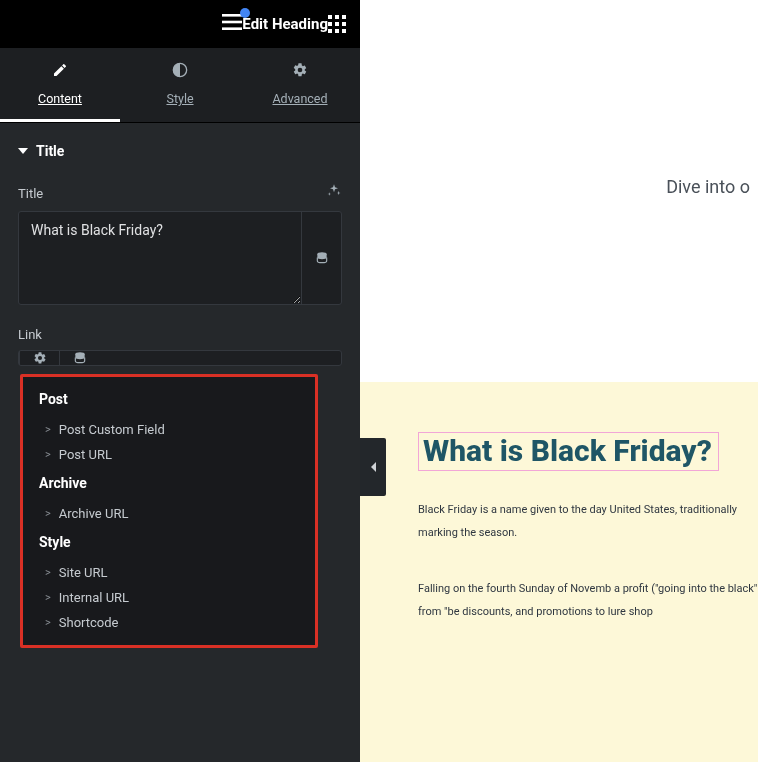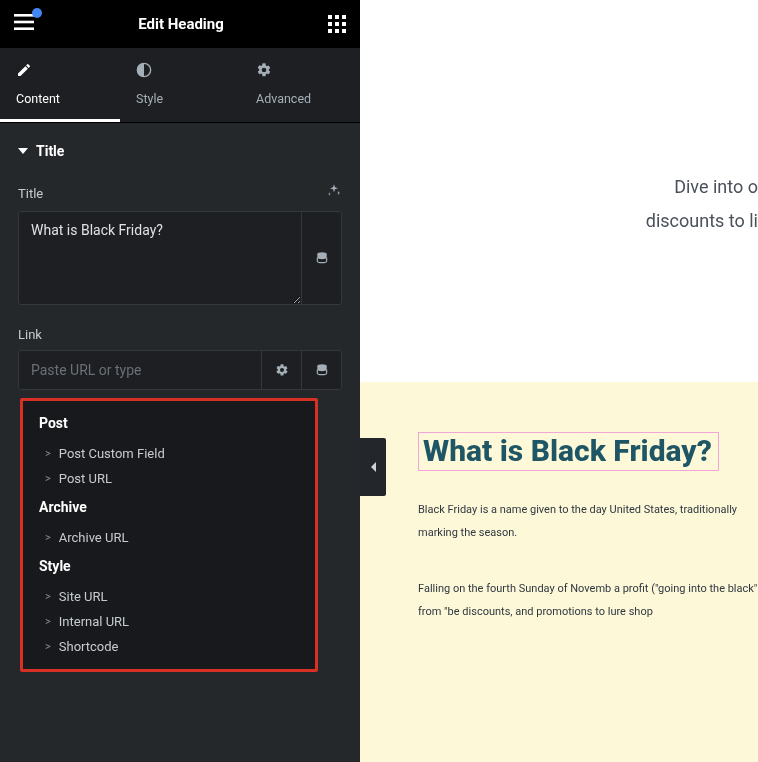--- a/index.html
+++ b/index.html
@@ -1,30 +1,30 @@
 <!DOCTYPE html>
 <html><head>
 <meta charset="utf-8">
 <style>
 * { box-sizing: border-box; margin: 0; padding: 0; }
 html, body { height: 100%; font-family: -apple-system, BlinkMacSystemFont, "Segoe UI", Roboto, sans-serif; overflow: hidden; }
 body { display: flex; width: 758px; height: 762px; background: #fff; }
 
 .sidebar { width: 360px; flex-shrink: 0; background: #25282b; color: #e0e1e3; display: flex; flex-direction: column; position: relative; }
 
-.sb-header { height: 48px; background: #000; display: flex; align-items: center; justify-content: space-between; padding: 0 14px; }
+.sb-header { height: 48px; background: #000; display: flex; align-items: center; justify-content: flex-end; padding: 0 14px; }
 .sb-header .hamburger { position: relative; }
 .sb-header .hamburger .dot { position: absolute; top: -6px; right: -8px; width: 10px; height: 10px; border-radius: 50%; background: #4285f4; }
 .sb-header .title { color: #fff; font-weight: 700; font-size: 15px; }
 .sb-header svg { fill: #fff; }
 .grid-icon { width: 18px; height: 18px; display: grid; grid-template-columns: repeat(3,4px); grid-template-rows: repeat(3,4px); gap: 3px; }
 .grid-icon span { background: #fff; width: 4px; height: 4px; }
 
 .tabs { display: flex; background: #1d1f22; border-bottom: 1px solid #000; }
-.tab { flex: 1; padding: 14px 16px 12px; cursor: pointer; color: #a4afb7; border-bottom: 3px solid transparent; }
+.tab { flex: 1; text-align: center; padding: 14px 16px 12px; cursor: pointer; color: #a4afb7; border-bottom: 3px solid transparent; text-decoration: underline; }
 .tab.active { color: #fff; border-bottom-color: #fff; }
 .tab .icon { display: block; margin: 0 auto 6px; }
 .tab-label { font-size: 12.5px; }
 
 .panel-body { padding: 20px 18px 12px; overflow: auto; flex: 1; }
 .section-head { display: flex; align-items: center; gap: 8px; color: #fff; font-weight: 700; font-size: 14px; margin-bottom: 24px; cursor: pointer; }
 .caret-down { width: 0; height: 0; border-left: 5px solid transparent; border-right: 5px solid transparent; border-top: 6px solid #fff; }
 
 .field-label-row { display: flex; justify-content: space-between; align-items: center; margin-bottom: 8px; }
 .field-label { font-size: 13px; color: #c6cbd0; }
@@ -40,21 +40,21 @@
 .dyn-dropdown-wrap { position: relative; }
 .dyn-dropdown { position: absolute; left: 2px; top: 2px; right: 24px; background: #18191c; border: 3px solid #d93025; border-radius: 2px; padding: 14px 16px 10px; max-height: 316px; overflow: auto; z-index: 5; }
 .dyn-group-title { color: #fff; font-weight: 700; font-size: 14px; margin: 8px 0 10px; }
 .dyn-group-title:first-child { margin-top: 0; }
 .dyn-item { display: flex; align-items: center; gap: 8px; color: #c6cbd0; font-size: 13px; padding: 5px 0 5px 6px; cursor: pointer; }
 .chev { color: #8a8f95; font-size: 11px; }
 
 .preview { flex: 1; display: flex; flex-direction: column; position: relative; background: #fff; }
 .collapse-tab { position: absolute; left: 0; top: 438px; width: 26px; height: 58px; background: #23272b; color: #cfd2d6; display: flex; align-items: center; justify-content: center; border-radius: 0 2px 2px 0; cursor: pointer; z-index: 4; }
 .preview-top { flex: 0 0 382px; background: #fff; color: #3a3f47; padding: 170px 0 0 0; text-align: right; }
-.preview-top p { font-size: 18px; color: #4a5159; margin-right: 0; padding-right: 0; line-height: 1.9; }
+.preview-top p { font-size: 18px; color: #4a5159; margin-right: 8px; padding-right: 0; line-height: 1.9; }
 .preview-bottom { flex: 1; background: #fdf8d8; padding: 50px 0 0 58px; }
 .heading-box { display: inline-block; border: 1px solid #f2a6d7; padding: 0 6px 2px 4px; margin-bottom: 28px; }
 .heading { color: #1f5666; font-weight: 800; font-size: 30px; }
 .body-text { color: #2f3740; font-size: 11px; line-height: 2.05; max-width: 420px; }
 .body-text p { margin-bottom: 34px; }
 </style>
 </head>
 <body>
 
 <div class="sidebar">
@@ -133,21 +133,20 @@
             <path d="M4 5v6c0 1.66 3.58 3 8 3s8-1.34 8-3V5"></path>
             <path d="M4 11v6c0 1.66 3.58 3 8 3s8-1.34 8-3v-6" fill="none" stroke="currentColor" stroke-width="2"></path>
           </svg>
       </div>
     </div>
 
     <div class="field-label-row">
       <div class="field-label">Link</div>
     </div>
     <div class="input-group" style="margin-bottom:6px;">
-      <input class="input-text" type="text" placeholder="Paste URL or type" style="">
       <div class="addon-btn">
         <svg width="14" height="14" viewBox="0 0 24 24">
             <path d="M19.14 12.94a7.5 7.5 0 0 0 .05-.94 7.5 7.5 0 0 0-.05-.94l2.03-1.58a.5.5 0 0 0 .12-.64l-1.92-3.32a.5.5 0 0 0-.6-.22l-2.39.96a7.03 7.03 0 0 0-1.62-.94l-.36-2.54A.5.5 0 0 0 13.9 2h-3.8a.5.5 0 0 0-.5.42l-.36 2.54c-.58.24-1.12.55-1.62.94l-2.39-.96a.5.5 0 0 0-.6.22L2.71 8.48a.5.5 0 0 0 .12.64l2.03 1.58c-.03.31-.05.63-.05.94s.02.63.05.94L2.83 14.16a.5.5 0 0 0-.12.64l1.92 3.32c.13.22.4.31.6.22l2.39-.96c.5.39 1.04.7 1.62.94l.36 2.54c.04.24.25.42.5.42h3.8c.25 0 .46-.18.5-.42l.36-2.54c.58-.24 1.12-.55 1.62-.94l2.39.96c.2.09.47 0 .6-.22l1.92-3.32a.5.5 0 0 0-.12-.64l-2.03-1.58zM12 15.5A3.5 3.5 0 1 1 12 8.5a3.5 3.5 0 0 1 0 7z"></path>
           </svg>
       </div>
       <div class="addon-btn">
         <svg width="14" height="14" viewBox="0 0 24 24">
             <ellipse cx="12" cy="5" rx="8" ry="3"></ellipse>
             <path d="M4 5v6c0 1.66 3.58 3 8 3s8-1.34 8-3V5"></path>
             <path d="M4 11v6c0 1.66 3.58 3 8 3s8-1.34 8-3v-6" fill="none" stroke="currentColor" stroke-width="2"></path>
@@ -191,21 +190,20 @@
 </div>
 
 <div class="preview">
   <div class="collapse-tab">
     <svg width="8" height="12" viewBox="0 0 8 12" fill="currentColor">
         <path d="M7 1L2 6l5 5V1z"></path>
       </svg>
   </div>
   <div class="preview-top">
     <p>Dive into o</p>
-    <p>discounts to li</p>
   </div>
   <div class="preview-bottom">
     <div class="heading-box">
       <span class="heading">What is Black Friday?</span>
     </div>
     <div class="body-text">
       <p>Black Friday is a name given to the day United States, traditionally marking the season.</p>
       <p>Falling on the fourth Sunday of Novemb a profit ("going into the black" from "be discounts, and promotions to lure shop</p>
     </div>
   </div>

